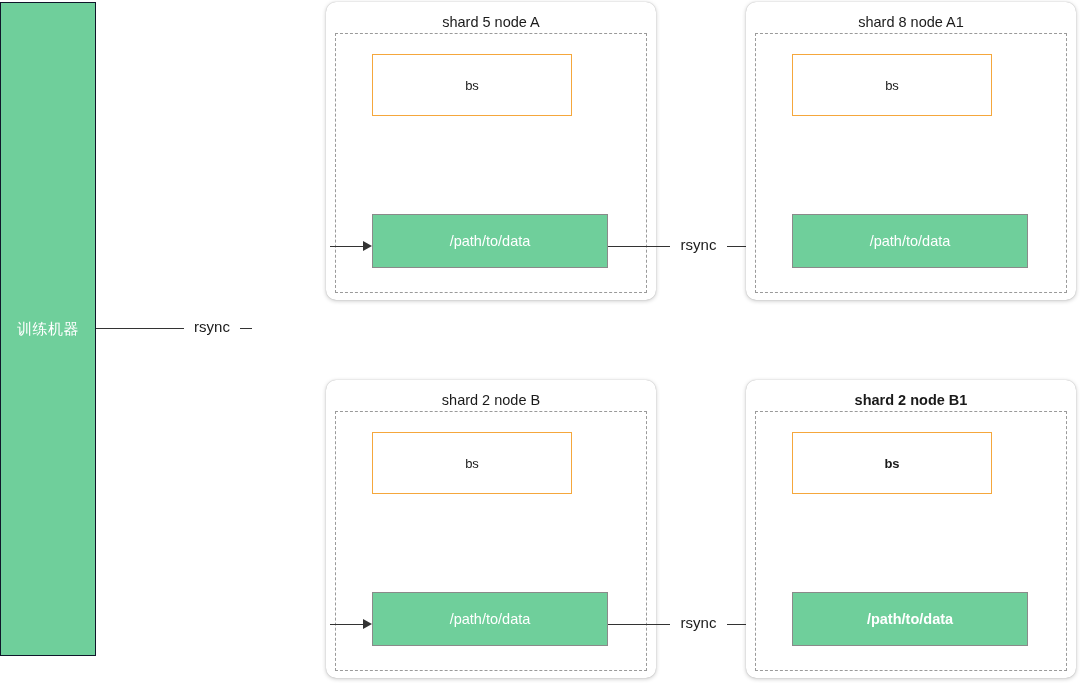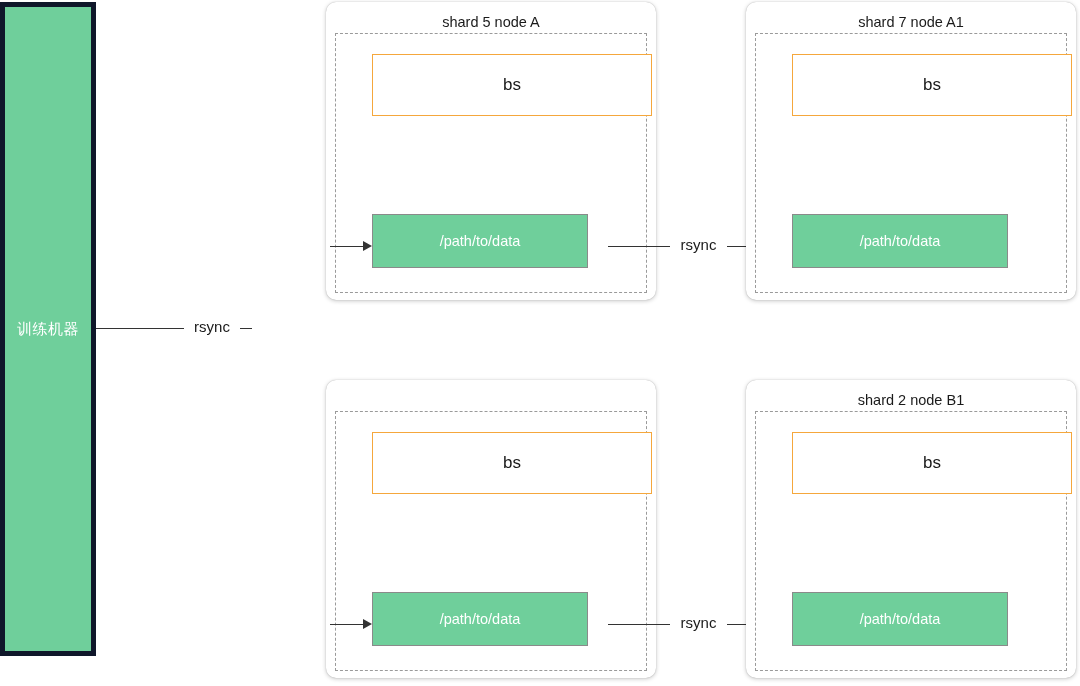--- a/index.html
+++ b/index.html
@@ -19,21 +19,21 @@
   }
 
   
   .train-panel {
     position: absolute;
     left: 0px;
     top: 2px;
     width: 96px;
     height: 654px;
     background: #6FCF9B;
-    border: 5px solid #0f172a;
+    border: 1px solid #0f172a;
     box-sizing: border-box;
     display: flex;
     align-items: center;
     justify-content: center;
   }
   .train-panel .label {
     color: #ffffff;
     font-size: 15px;
     letter-spacing: 0.5px;
     white-space: nowrap;
@@ -71,38 +71,38 @@
   .node-title span {
     background: #ffffff;
     padding: 0 9px;
   }
 
   
   .bs-box {
     position: absolute;
     left: 46px;
     top: 52px;
-    width: 280px;
+    width: 200px;
     height: 62px;
     border: 1px solid #F5A73C;
     background: #ffffff;
     box-sizing: border-box;
     display: flex;
     align-items: center;
     justify-content: center;
-    font-size: 17px;
+    font-size: 13px;
     color: #1a1a1a;
   }
 
   
   .data-box {
     position: absolute;
     left: 46px;
     top: 212px;
-    width: 216px;
+    width: 236px;
     height: 54px;
     background: #6FCF9B;
     border: 1px solid #8a8a8a;
     box-sizing: border-box;
     display: flex;
     align-items: center;
     justify-content: center;
     font-size: 14.5px;
     color: #ffffff;
   }
@@ -162,49 +162,52 @@
   <div class="arrow-head" style="left:363px; top:241px;"></div>
 
   <div class="conn-line" style="left:608px; top:246px; width:62px;"></div>
   <div class="edge-label" style="left:670px; top:232px; width:57px;">rsync</div>
   <div class="conn-line" style="left:727px; top:246px; width:56px;"></div>
   <div class="arrow-head" style="left:782px; top:241px;"></div>
 
   <div class="node-card" style="left:746px; top:2px;">
     <div class="node-inner"></div>
     <div class="node-title">
-      <span>shard 7 node A1</span>
+      <span>shard 8 node A1</span>
     </div>
     <div class="bs-box">
       <span>bs</span>
     </div>
     <div class="data-box">
       <span>/path/to/data</span>
     </div>
   </div>
 
   <div class="node-card" style="left:326px; top:380px;">
     <div class="node-inner"></div>
+    <div class="node-title">
+      <span>shard 2 node B</span>
+    </div>
     <div class="bs-box">
       <span>bs</span>
     </div>
     <div class="data-box">
       <span>/path/to/data</span>
     </div>
   </div>
 
   <div class="conn-line" style="left:330px; top:624px; width:34px;"></div>
   <div class="arrow-head" style="left:363px; top:619px;"></div>
 
   <div class="conn-line" style="left:608px; top:624px; width:62px;"></div>
   <div class="edge-label" style="left:670px; top:610px; width:57px;">rsync</div>
   <div class="conn-line" style="left:727px; top:624px; width:56px;"></div>
   <div class="arrow-head" style="left:782px; top:619px;"></div>
 
-  <div class="node-card" style="left:746px; top:380px;">
+  <div class="node-card" style="left:746px; top:380px;font-weight:bold;">
     <div class="node-inner"></div>
     <div class="node-title">
       <span>shard 2 node B1</span>
     </div>
     <div class="bs-box">
       <span>bs</span>
     </div>
     <div class="data-box">
       <span>/path/to/data</span>
     </div>

